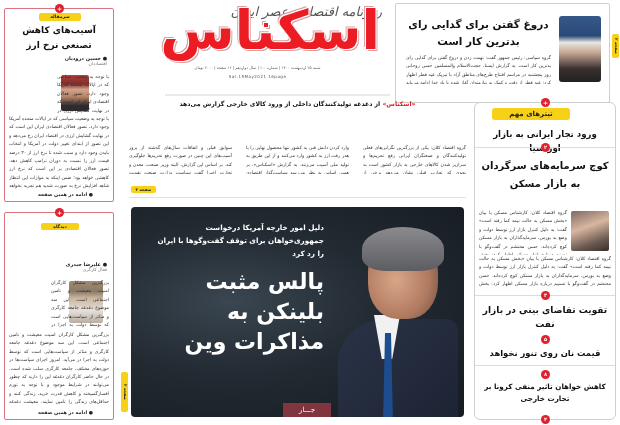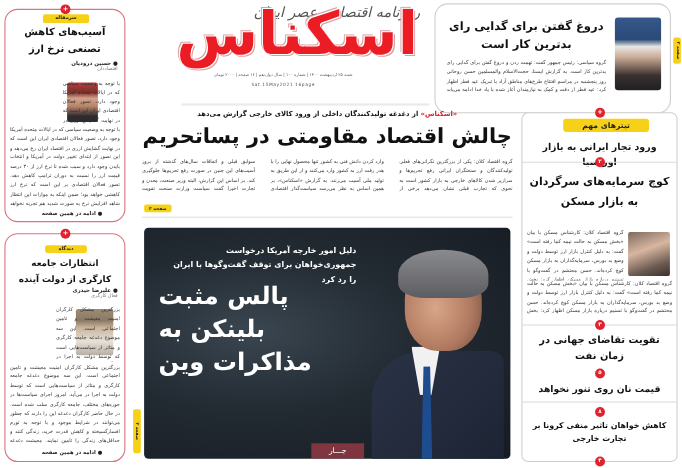--- a/index.html
+++ b/index.html
@@ -1,19 +1,19 @@
 <!DOCTYPE html>
 <html><head>
 <meta charset="utf-8">
 <style>
   * { box-sizing: border-box; margin: 0; padding: 0; }
   html, body { width: 620px; height: 425px; background: #ffffff; overflow: hidden; }
   body { position: relative; font-family: "DejaVu Sans", sans-serif; color: #111; direction: rtl; }
 
-  .card { position: absolute; background: #fff; border-radius: 12px; }
+  .card { position: absolute; background: #fff; border-radius: 2px; }
   .red-card { border: 1.5px solid #d9747d; }
   .gray-card { border: 1px solid #cfcfcf; }
 
   .red-dot { position: absolute; width: 9px; height: 9px; border-radius: 50%; background: #e0212e; color: #fff; font-size: 6px; line-height: 9px; text-align: center; font-weight: bold; }
   .yellow-tag { background: #f7d117; color: #222; font-weight: bold; text-align: center; border-radius: 2px; }
 
   .tiny-text { font-size: 4.6px; line-height: 8.4px; color: #333; text-align: justify; }
   .byline { font-size: 5px; font-weight: bold; color: #222; }
   .byline-role { font-size: 4.5px; color: #777; }
   .continue { font-size: 4.8px; font-weight: bold; color: #222; }
@@ -50,27 +50,27 @@
 
   
   #photo-story { position: absolute; left: 131px; top: 207px; width: 333px; height: 210px; border-radius: 4px; overflow: hidden; background: radial-gradient(ellipse at 30% 45%, #3a4650 0%, #222a32 45%, #161b22 100%); }
   .person { position: absolute; right: 6px; top: 26px; width: 120px; height: 186px; }
   .head { position: absolute; right: 20px; top: 0; width: 70px; height: 86px; border-radius: 45% 45% 42% 42%; background: radial-gradient(ellipse at 40% 55%, #d9a688 0%, #b07a60 55%, #5a4036 100%); }
   .hair { position: absolute; right: 14px; top: -6px; width: 82px; height: 44px; border-radius: 50% 50% 30% 30%; background: linear-gradient(180deg, #8b8b8e 0%, #5c5d62 100%); }
   .suit { position: absolute; right: 0; top: 86px; width: 120px; height: 110px; border-radius: 40% 10% 0 0; background: linear-gradient(135deg, #2a3346 0%, #1c2333 100%); }
   .shirt { position: absolute; right: 58px; top: 82px; width: 26px; height: 44px; background: #f1f1f1; clip-path: polygon(0 0, 100% 0, 70% 100%, 30% 100%); }
   .tie { position: absolute; right: 65px; top: 100px; width: 10px; height: 90px; background: #1e4d8f; clip-path: polygon(20% 0, 80% 0, 100% 100%, 0 100%); }
   .ps-kicker { position: absolute; right: 140px; top: 14px; width: 175px; font-size: 7.2px; font-weight: bold; color: #fff; text-align: right; line-height: 13px; }
-  .ps-title { position: absolute; right: 140px; top: 48px; width: 180px; font-size: 22px; font-weight: bold; color: #fff; text-align: left; line-height: 30px; letter-spacing: -0.8px; }
+  .ps-title { position: absolute; right: 140px; top: 60px; width: 180px; font-size: 22px; font-weight: bold; color: #fff; text-align: right; line-height: 30px; letter-spacing: -0.8px; }
   .watermark { position: absolute; left: 152px; top: 196px; width: 48px; height: 14px; background: rgba(210,70,80,0.55); color: #fff; font-size: 7px; text-align: center; line-height: 14px; }
   .photo-side-tag { position: absolute; left: 121px; top: 372px; width: 7px; height: 40px; }
 
   
   #rightcol { left: 474px; top: 102px; width: 142px; height: 318px; border: 1px solid #cfcfcf; border-radius: 6px; }
-  .rc-tag { position: absolute; left: 37px; top: 5px; width: 78px; height: 12px; font-size: 7px; line-height: 12px; border-radius: 3px; }
+  .rc-tag { position: absolute; left: 17px; top: 5px; width: 78px; height: 12px; font-size: 7px; line-height: 12px; border-radius: 3px; }
   .rc-item { position: absolute; left: 4px; right: 4px; font-weight: bold; text-align: center; }
   .rc-sep { position: absolute; left: 0; right: 0; height: 1px; background: #dcdcdc; }
   .rc-photo { position: absolute; right: 6px; top: 108px; width: 38px; height: 40px; border-radius: 2px; background: linear-gradient(160deg, #7d6a60 0%, #d8b6a0 40%, #6b5a52 75%, #3a2e2a 100%); }
 </style>
 </head>
 <body>
 
 <div class="card red-card" id="left1">
   <div class="red-dot" style="left:50px; top:-5px;">+</div>
   <div class="yellow-tag" style="position:absolute; left:34px; top:4px; width:42px; height:8px; font-size:4.5px; line-height:8px;">سرمقاله</div>
@@ -81,21 +81,20 @@
   </div>
   <div class="photo" style="position:absolute; left:56px; top:66px; width:28px; height:36px; background: linear-gradient(180deg,#b9403c 0%, #7d2f2b 25%, #d2a38a 40%, #b98468 60%, #2e2b2e 85%);"></div>
   <div class="tiny-text" style="position:absolute; right:4px; top:64px; width:52px; height:40px; overflow:hidden;">با توجه به وضعیت سیاسی که در ایالات متحده آمریکا وجود دارد، تصور فعالان اقتصادی ایران این است که در نهایت گشایش ارزی در اقتصاد ایران رخ می‌دهد و این تصور از ابتدای تغییر دولت در آمریکا و انتخاب بایدن وجود دارد و سبب شده تا نرخ ارز از ۳۰ درصد قیمت ارز را نسبت به دوران ترامپ کاهش دهد. تصور فعالان اقتصادی بر این است که نرخ ارز کاهشی خواهد بود؛ ضمن اینکه به موازات این انتظار شاهد افزایش نرخ به صورت شدید هم تجربه نخواهد شد. اتکا به چه مقطعی در کوتاه مدت این موضوع به نتیجه برسد، فکر می‌کنم عدم اطمینان جدی در مورد آن وجود دارد. در روزهای اخیر نیز خوش‌بینی نسبت به...</div>
   <div class="tiny-text" style="position:absolute; left:4px; right:4px; top:106px; height:74px; overflow:hidden;">با توجه به وضعیت سیاسی که در ایالات متحده آمریکا وجود دارد، تصور فعالان اقتصادی ایران این است که در نهایت گشایش ارزی در اقتصاد ایران رخ می‌دهد و این تصور از ابتدای تغییر دولت در آمریکا و انتخاب بایدن وجود دارد و سبب شده تا نرخ ارز از ۳۰ درصد قیمت ارز را نسبت به دوران ترامپ کاهش دهد. تصور فعالان اقتصادی بر این است که نرخ ارز کاهشی خواهد بود؛ ضمن اینکه به موازات این انتظار شاهد افزایش نرخ به صورت شدید هم تجربه نخواهد شد. اتکا به چه مقطعی در کوتاه مدت این موضوع به نتیجه برسد، فکر می‌کنم عدم اطمینان جدی در مورد آن وجود دارد. در روزهای اخیر نیز خوش‌بینی نسبت به...</div>
   <div class="continue" style="position:absolute; right:20px; bottom:4px;">● <span>ادامه در همین صفحه</span></div>
 </div>
 
 <div class="card red-card" id="left2">
   <div class="red-dot" style="left:50px; top:-5px;">+</div>
   <div class="yellow-tag" style="position:absolute; left:36px; top:10px; width:38px; height:7px; font-size:4.5px; line-height:7px;">دیدگاه</div>
-  <div class="left-title" style="position:absolute; left:10px; right:10px; top:16px; font-size:8px; line-height:14px;">انتظارات جامعه کارگری از دولت آینده</div>
   <div style="position:absolute; right:6px; top:48px; text-align:right;">
     <div class="byline">● <span>علیرضا حیدری</span></div>
     <div class="byline-role">فعال کارگری</div>
   </div>
   <div class="photo" style="position:absolute; left:64px; top:68px; width:34px; height:42px; background: linear-gradient(180deg,#a08a70 0%, #8a7a66 25%, #c9b39c 40%, #e6e0d8 70%, #b8aea2 100%);"></div>
   <div class="tiny-text" style="position:absolute; right:4px; top:66px; width:58px; height:50px; overflow:hidden;">بزرگترین مشکل کارگران امنیت معیشت و تامین اجتماعی است. این سه موضوع دغدغه جامعه کارگری و متاثر از سیاست‌هایی است که توسط دولت به اجرا در می‌آید. امروز اجرای سیاست‌ها در حوزه‌های مختلف، جامعه کارگری سلب شده است. در حال حاضر کارگران دغدغه این را دارند که چطور می‌توانند در شرایط موجود و با توجه به تورم افسارگسیخته و کاهش قدرت خرید، زندگی کنند و حداقل‌های زندگی را تامین نمایند. معیشت دغدغه بزرگی است که طرف چند سال گذشته دامن جامعه کارگری را چه در حوزه شاغلین و چه بازنشستگان گرفته و این شاید یکی از بزرگترین مشکلات کارگران باشد با توجه به سیر تاریخی رویدادها و...</div>
   <div class="tiny-text" style="position:absolute; left:4px; right:4px; top:118px; height:74px; overflow:hidden;">بزرگترین مشکل کارگران امنیت معیشت و تامین اجتماعی است. این سه موضوع دغدغه جامعه کارگری و متاثر از سیاست‌هایی است که توسط دولت به اجرا در می‌آید. امروز اجرای سیاست‌ها در حوزه‌های مختلف، جامعه کارگری سلب شده است. در حال حاضر کارگران دغدغه این را دارند که چطور می‌توانند در شرایط موجود و با توجه به تورم افسارگسیخته و کاهش قدرت خرید، زندگی کنند و حداقل‌های زندگی را تامین نمایند. معیشت دغدغه بزرگی است که طرف چند سال گذشته دامن جامعه کارگری را چه در حوزه شاغلین و چه بازنشستگان گرفته و این شاید یکی از بزرگترین مشکلات کارگران باشد با توجه به سیر تاریخی رویدادها و...</div>
   <div class="continue" style="position:absolute; right:20px; bottom:4px;">● <span>ادامه در همین صفحه</span></div>
 </div>
 
@@ -109,21 +108,20 @@
 <div class="card gray-card" id="topright">
   <div class="tr-photo"></div>
   <div class="tr-title">دروغ گفتن برای گدایی رای بدترین کار است</div>
   <div class="tiny-text tr-text" style="height:30px; overflow:hidden;">گروه سیاسی: رئیس جمهور گفت: تهمت زدن و دروغ گفتن برای گدایی رای بدترین کار است. به گزارش ایسنا، حجت‌الاسلام والمسلمین حسن روحانی روز پنجشنبه در مراسم افتتاح طرح‌های مناطق آزاد با تبریک عید فطر اظهار کرد: عید فطر از دقت و کمک به نیازمندان آغاز شده با یاد خدا ادامه می‌یابد و...</div>
 </div>
 <div class="side-tag" style="left:612px; top:34px; width:7px; height:24px;">صفحه ۲</div>
 
 <div id="main-head">
   <div class="hr" style="top:4px; left:40px; right:80px; background:#eaeaea; height:2px;"></div>
   <div class="kicker"><span class="brand">«اسکناس»</span> <span>از دغدغه تولیدکنندگان داخلی از ورود کالای خارجی گزارش می‌دهد</span></div>
-  <div class="headline">چالش اقتصاد مقاومتی در پساتحریم</div>
   <div class="main-cols">
     <div class="col tiny-text" style="height:30px; overflow:hidden;">گروه اقتصاد کلان: یکی از بزرگترین نگرانی‌های فعلی تولیدکنندگان و صنعتگران ایرانی رفع تحریم‌ها و سرازیر شدن کالاهای خارجی به بازار کشور است به نحوی که تجارب قبلی نشان می‌دهد برخی از واردکنندگان بدون</div>
     <div class="col tiny-text" style="height:30px; overflow:hidden;">وارد کردن دانش فنی به کشور تنها محصول نهایی را با هدر رفت ارز به کشور وارد می‌کنند و از این طریق به تولید ملی آسیب می‌زنند. به گزارش «اسکناس»، بر همین اساس به نظر می‌رسد سیاست‌گذار اقتصادی باید با در نظر گرفتن</div>
     <div class="col tiny-text" style="height:30px; overflow:hidden;">سوابق قبلی و اتفاقات سال‌های گذشته از بروز آسیب‌های این چنین در صورت رفع تحریم‌ها جلوگیری کند. بر اساس این گزارش، البته وزیر صنعت، معدن و تجارت اخیرا گفت سیاست وزارت صنعت تقویت تولید...</div>
   </div>
   <div class="yellow-tag main-tag">صفحه ۳</div>
   <div class="hr" style="top:107px;"></div>
 </div>
 
 <div id="photo-story">
@@ -148,20 +146,20 @@
   <div class="rc-sep" style="top:44px;"></div>
   <div class="red-dot" style="left:66px; top:40px; font-size:5px;">۲</div>
 
   <div class="rc-item" style="top:54px; font-size:10px; line-height:18px;">کوچ سرمایه‌های سرگردان به بازار مسکن</div>
   <div class="rc-photo"></div>
   <div class="tiny-text" style="position:absolute; right:48px; top:106px; width:88px; height:46px; overflow:hidden;">گروه اقتصاد کلان: کارشناس مسکن با بیان «بخش مسکن به حالت نیمه کما رفته است» گفت: به دلیل کنترل بازار ارز توسط دولت و وضع بد بورس، سرمایه‌گذاران به بازار مسکن کوچ کرده‌اند. حسن محتشم در گفت‌وگو با تسنیم درباره بازار مسکن اظهار کرد: بخش مسکن کشور با توجه به شرایط حاکم بر اقتصاد افزایش تقریبا ۱۰۰ درصدی قیمت مسکن در سال ۹۸ نسبت به ۹۷ و سال ۹۹ نسبت به سال ۹۸ تقریبا به حالت نیمه کما رفته است و این ادامه دارد در زمان حاضر نقدینگی‌های سرگردانی در...</div>
   <div class="tiny-text" style="position:absolute; left:4px; right:4px; top:152px; height:34px; overflow:hidden;">گروه اقتصاد کلان: کارشناس مسکن با بیان «بخش مسکن به حالت نیمه کما رفته است» گفت: به دلیل کنترل بازار ارز توسط دولت و وضع بد بورس، سرمایه‌گذاران به بازار مسکن کوچ کرده‌اند. حسن محتشم در گفت‌وگو با تسنیم درباره بازار مسکن اظهار کرد: بخش مسکن کشور با توجه به شرایط حاکم بر اقتصاد افزایش تقریبا ۱۰۰ درصدی قیمت مسکن در سال ۹۸ نسبت به ۹۷ و سال ۹۹ نسبت به سال ۹۸ تقریبا به حالت نیمه کما رفته است و این ادامه دارد در زمان حاضر نقدینگی‌های سرگردانی در...</div>
   <div class="rc-sep" style="top:192px;"></div>
   <div class="red-dot" style="left:66px; top:188px; font-size:5px;">۳</div>
 
-  <div class="rc-item" style="top:200px; font-size:9px; line-height:14px;">تقویت تقاضای جهانی در زمان نفت</div>
+  <div class="rc-item" style="top:200px; font-size:9px; line-height:14px;">تقویت تقاضای بینی در بازار نفت</div>
   <div class="red-dot" style="left:66px; top:232px; font-size:5px;">۵</div>
   <div class="rc-item" style="top:244px; font-size:8.4px; line-height:12px;">قیمت نان روی تنور نخواهد</div>
   <div class="rc-sep" style="top:262px;"></div>
   <div class="red-dot" style="left:66px; top:267px; font-size:5px;">۸</div>
   <div class="rc-item" style="top:278px; font-size:7.2px; line-height:12px;">کاهش خواهان تاثیر منفی کرونا بر تجارت خارجی</div>
   <div class="red-dot" style="left:66px; top:312px; font-size:5px;">۴</div>
 </div>
 
 </body></html>

